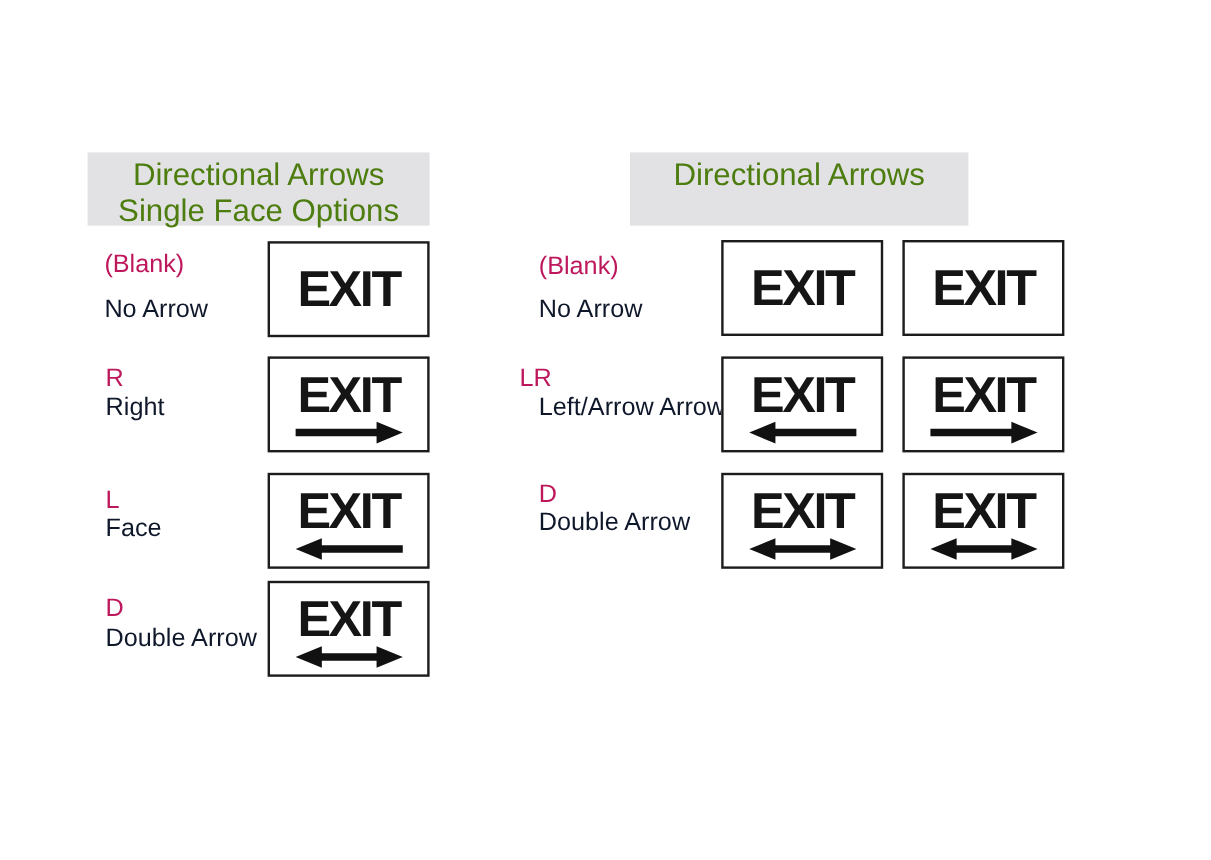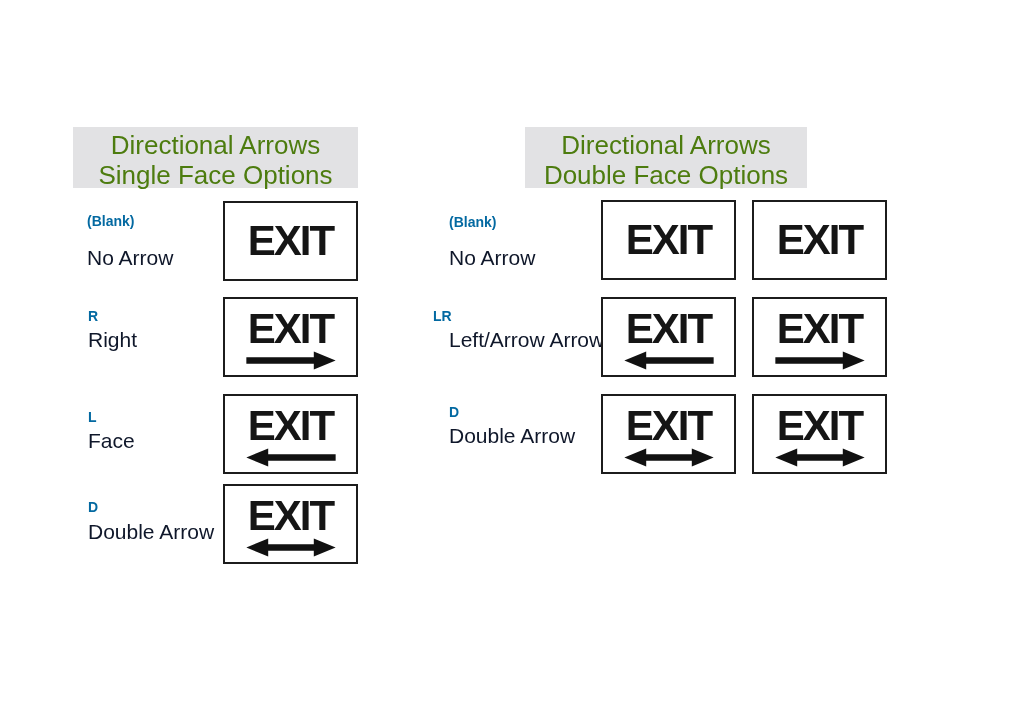--- a/index.html
+++ b/index.html
@@ -19,24 +19,24 @@
   }
   .panel-header .hline{
     display:block;
     font-size:26px;
     line-height:30px;
     color:#4d7c0f;
     letter-spacing:0px;
   }
   .code{
     position:absolute;
-    font-size:14px;
+    font-size:21px;
     line-height:24px;
-    font-weight:bold;
-    color:#0369a1;
+    font-weight:normal;
+    color:#be185d;
     white-space:nowrap;
   }
   .lbl{
     position:absolute;
     font-size:21px;
     line-height:24px;
     color:#0f172a;
     white-space:nowrap;
   }
   .sign{
@@ -104,21 +104,20 @@
   <div class="lbl" style="left:88px;top:520px">Double Arrow</div>
   <div class="sign has-arrow" style="left:223px;top:484px">
     <span class="exit">EXIT</span>
   <svg viewBox="0 0 94 20" class="arrow">
         <path d="M23 0.5 L0 10 L23 19.5 V13.3 H71 V19.5 L94 10 L71 0.5 V6.7 H23 Z" fill="#111111"></path>
       </svg>
     </div>
 
   <div class="panel-header" style="left:525px;top:127px;width:282px;height:61px">
     <span class="hline">Directional Arrows</span>
-    <span class="hline">Double Face Options</span>
   </div>
 
   <div class="code" style="left:449px;top:210px">(Blank)</div>
   <div class="lbl" style="left:449px;top:246px">No Arrow</div>
   <div class="sign" style="left:601px;top:200px">
     <span class="exit">EXIT</span>
   </div>
   <div class="sign" style="left:752px;top:200px">
     <span class="exit">EXIT</span>
   </div>

